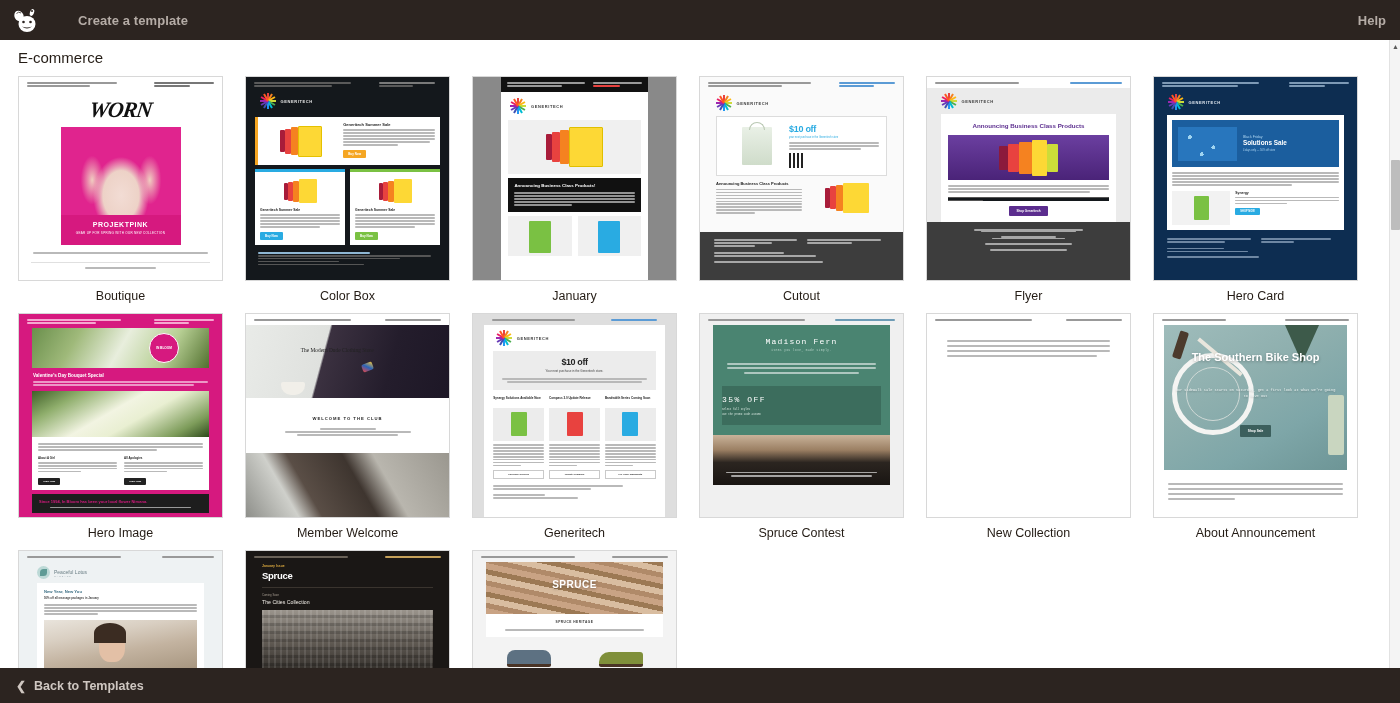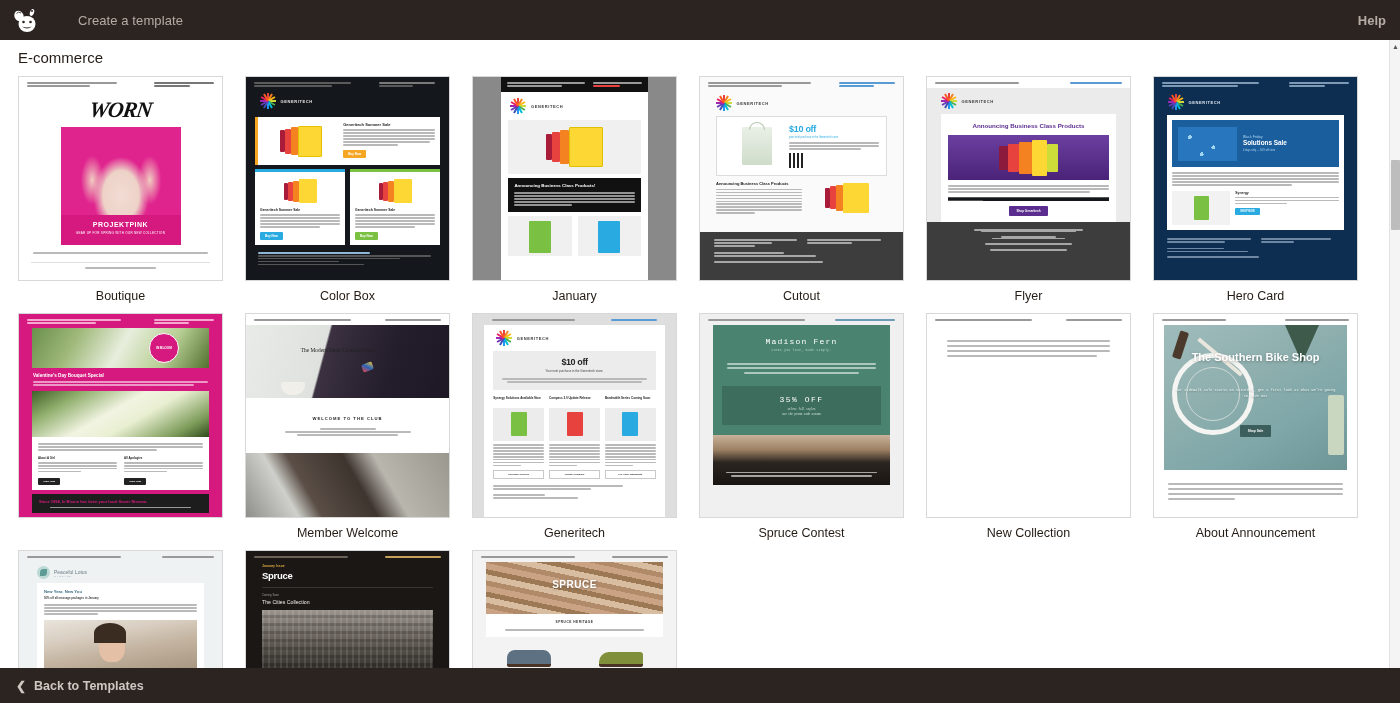--- a/index.html
+++ b/index.html
@@ -10,21 +10,21 @@
   }
 
   
   #topbar {
     position: absolute; top: 0; left: 0; width: 1400px; height: 40px;
     background: #2c2420; display: flex; align-items: center;
   }
   #logo-wrap { width: 52px; display: flex; justify-content: center; align-items: center; }
   .freddie { width: 32px; height: 32px; display: block; }
   #topbar-title {
-    margin-left: 26px; color: #b5aca6; font-size: 13px; font-weight: normal;
+    margin-left: 26px; color: #b5aca6; font-size: 13px; font-weight: bold;
     letter-spacing: .1px;
   }
   #help-link {
     position: absolute; right: 14px; top: 13px;
     color: #b5aca6; font-size: 13px; font-weight: bold; text-decoration: none;
     cursor: pointer;
   }
 
   
   #content {
@@ -637,20 +637,21 @@
             </div>
           </div>
           <div style="margin:4px 13px 0 13px;background:#1d1d1d;padding:5px 7px">
             <div style="font-size:4px;font-weight:bold;color:#d6197f;line-height:5px">Since 1994, In Bloom has been your local flower Nirvana.</div>
             <div class="txt white" style="margin-top:3px">
                 <span style="width:86%;margin:0 auto"></span>
               </div>
           </div>
         </div>
       </div>
+      <div class="caption">Hero Image</div>
     </div>
 
     <div class="cell">
       <div class="thumb">
         <div class="mini" style="background:#fff">
           <div class="preheader">
             <span style="width:52%">
                 <span class="bar" style="width:100%"></span>
               </span>
             <span style="width:30%">
@@ -786,21 +787,21 @@
               </span>
           </div>
           <div style="margin:0 13px;background:#4a8471;padding:12px 9px 10px 9px">
             <div style="font-family:'Liberation Mono',monospace;font-size:8px;color:#fff;text-align:center;letter-spacing:1.2px">Madison Fern</div>
             <div style="font-family:'Liberation Mono',monospace;font-size:2.6px;color:#bfd9cf;text-align:center;margin-top:3px;letter-spacing:.6px">items you love, made simply.</div>
             <div class="txt white" style="margin-top:11px">
               <span style="width:94%;margin:2.4px auto;height:2px"></span>
               <span style="width:94%;margin:2.4px auto;height:2px"></span>
               <span style="width:72%;margin:2.4px auto;height:2px"></span>
             </div>
-            <div style="margin-top:12px;background:#3c6d5d;padding:9px 0;text-align:center">
+            <div style="margin-top:12px;background:#3c6d5d;padding:9px 0;text-align:left">
               <div style="font-family:'Liberation Mono',monospace;font-size:8px;color:#fff;letter-spacing:1.5px">35% OFF</div>
               <div style="font-family:'Liberation Mono',monospace;font-size:2.6px;color:#d4e5dd;margin-top:4px">select fall styles</div>
               <div style="font-family:'Liberation Mono',monospace;font-size:2.6px;color:#d4e5dd;margin-top:2px">use the promo code autumn</div>
             </div>
           </div>
           <div style="margin:0 13px;height:50px;position:relative;background:
               linear-gradient(180deg,#c9b39a 0%,#9b7f63 30%,#2b2520 55%,#191512 100%)">
             <div style="position:absolute;bottom:6px;left:6px;right:6px" class="txt">
               <span style="width:92%;margin:2px auto;background:rgba(255,255,255,.6)"></span>
               <span style="width:86%;margin:2px auto;background:rgba(255,255,255,.6)"></span>

